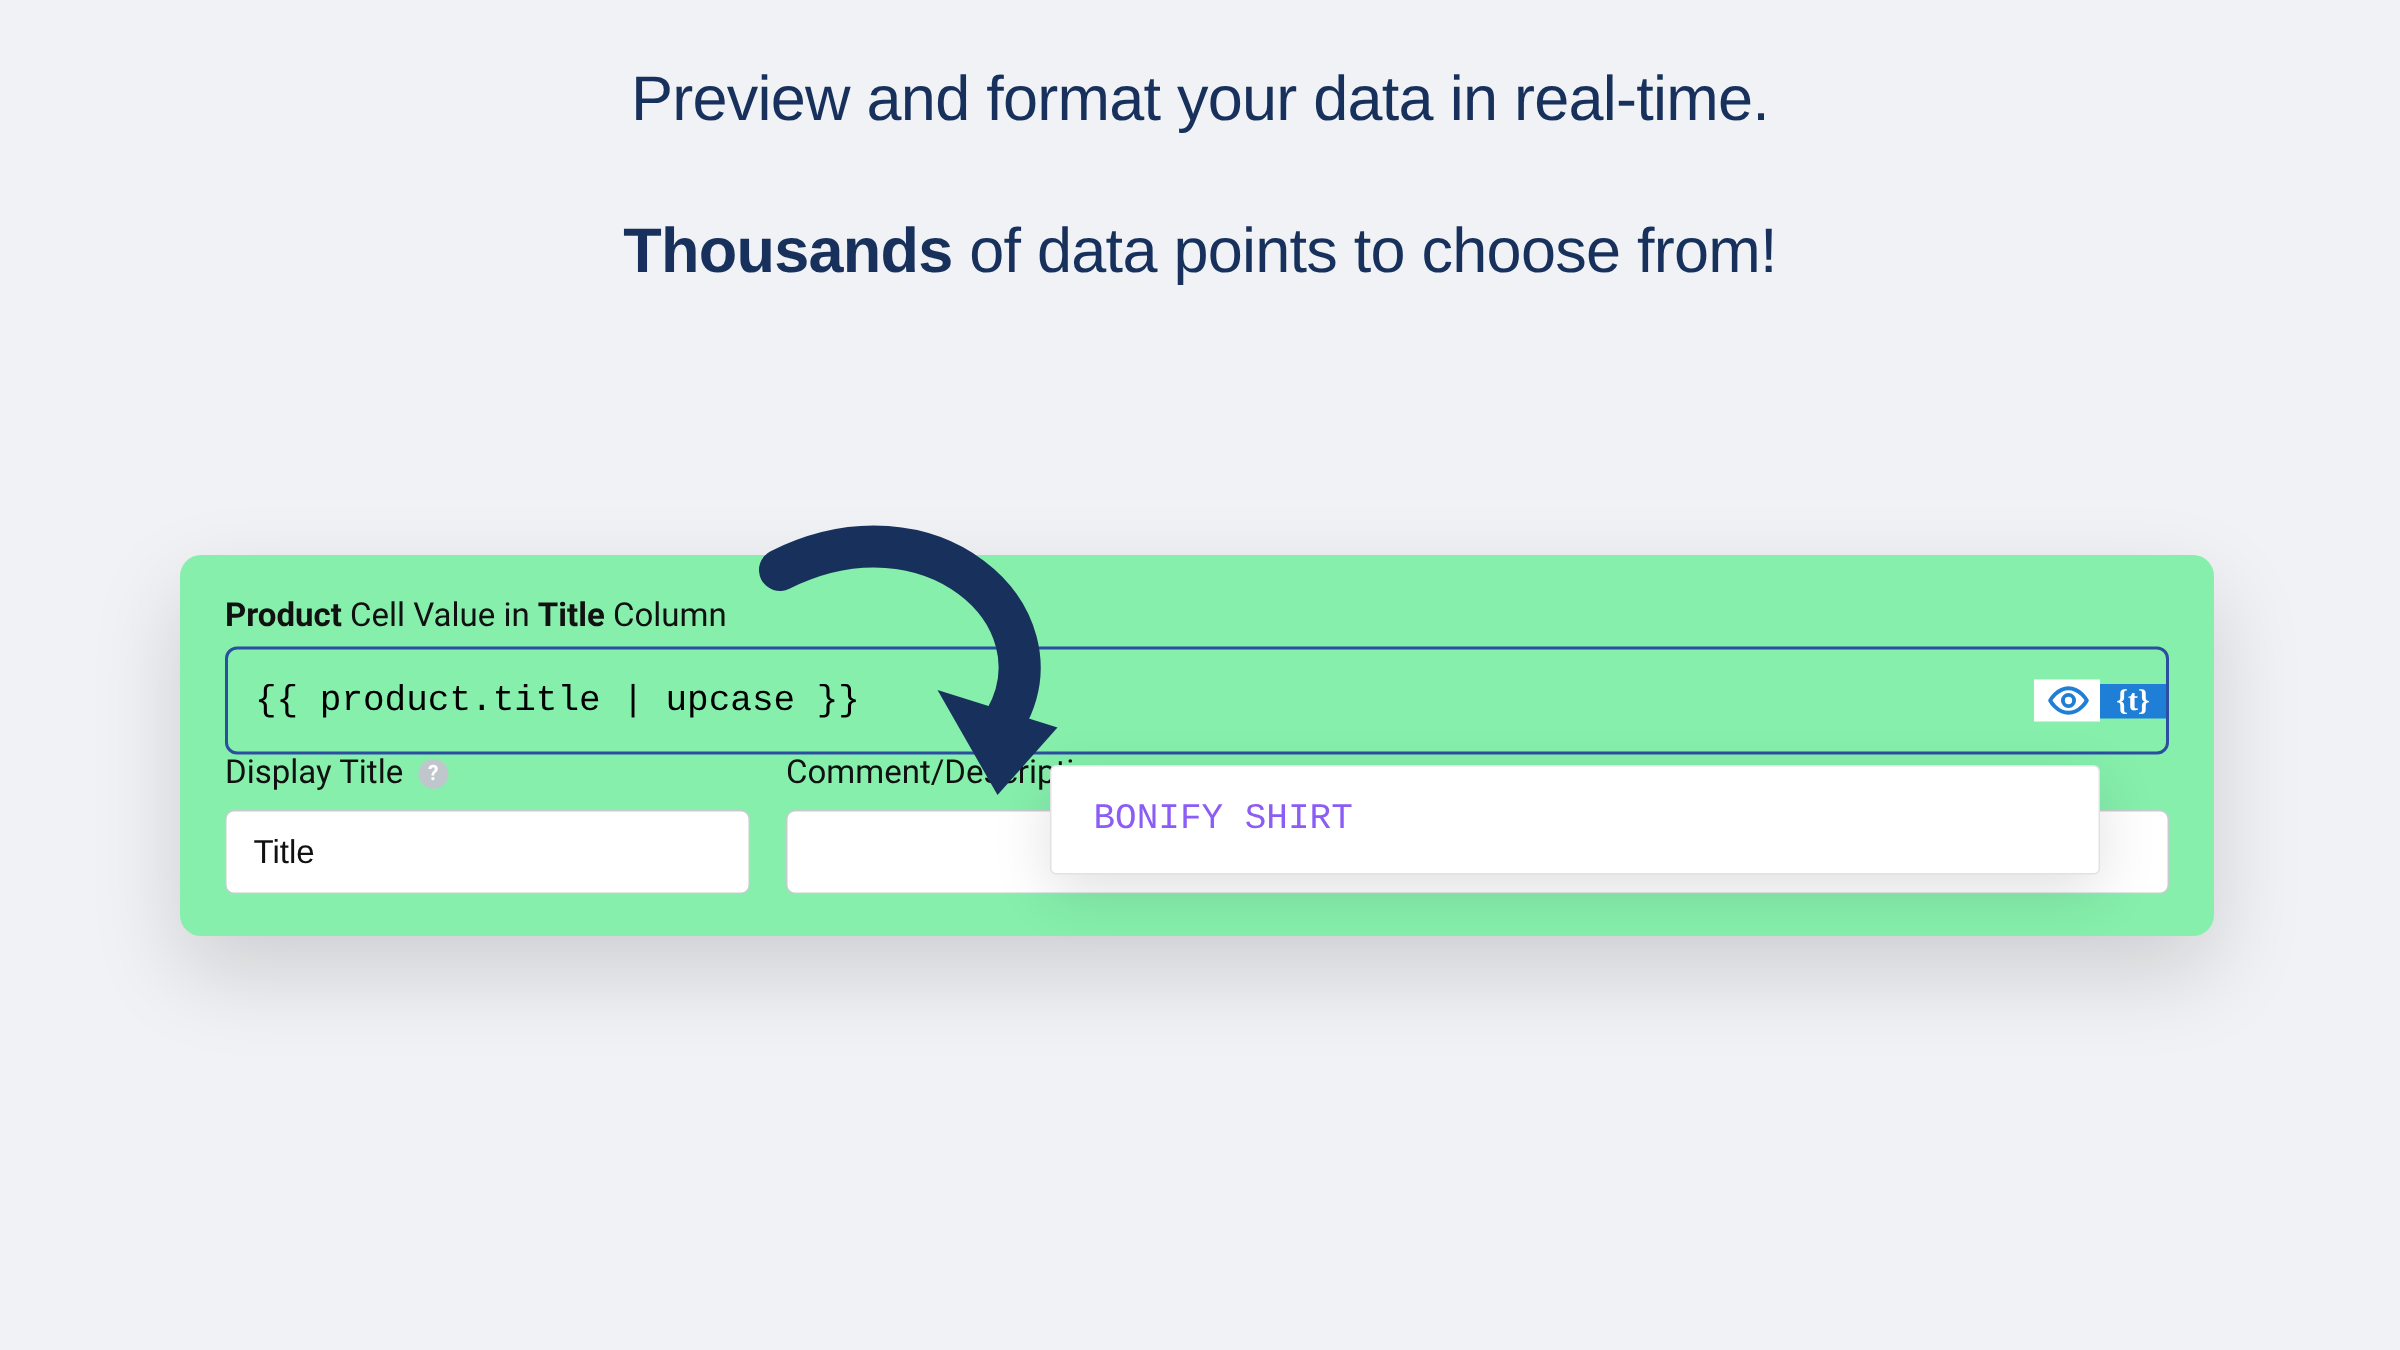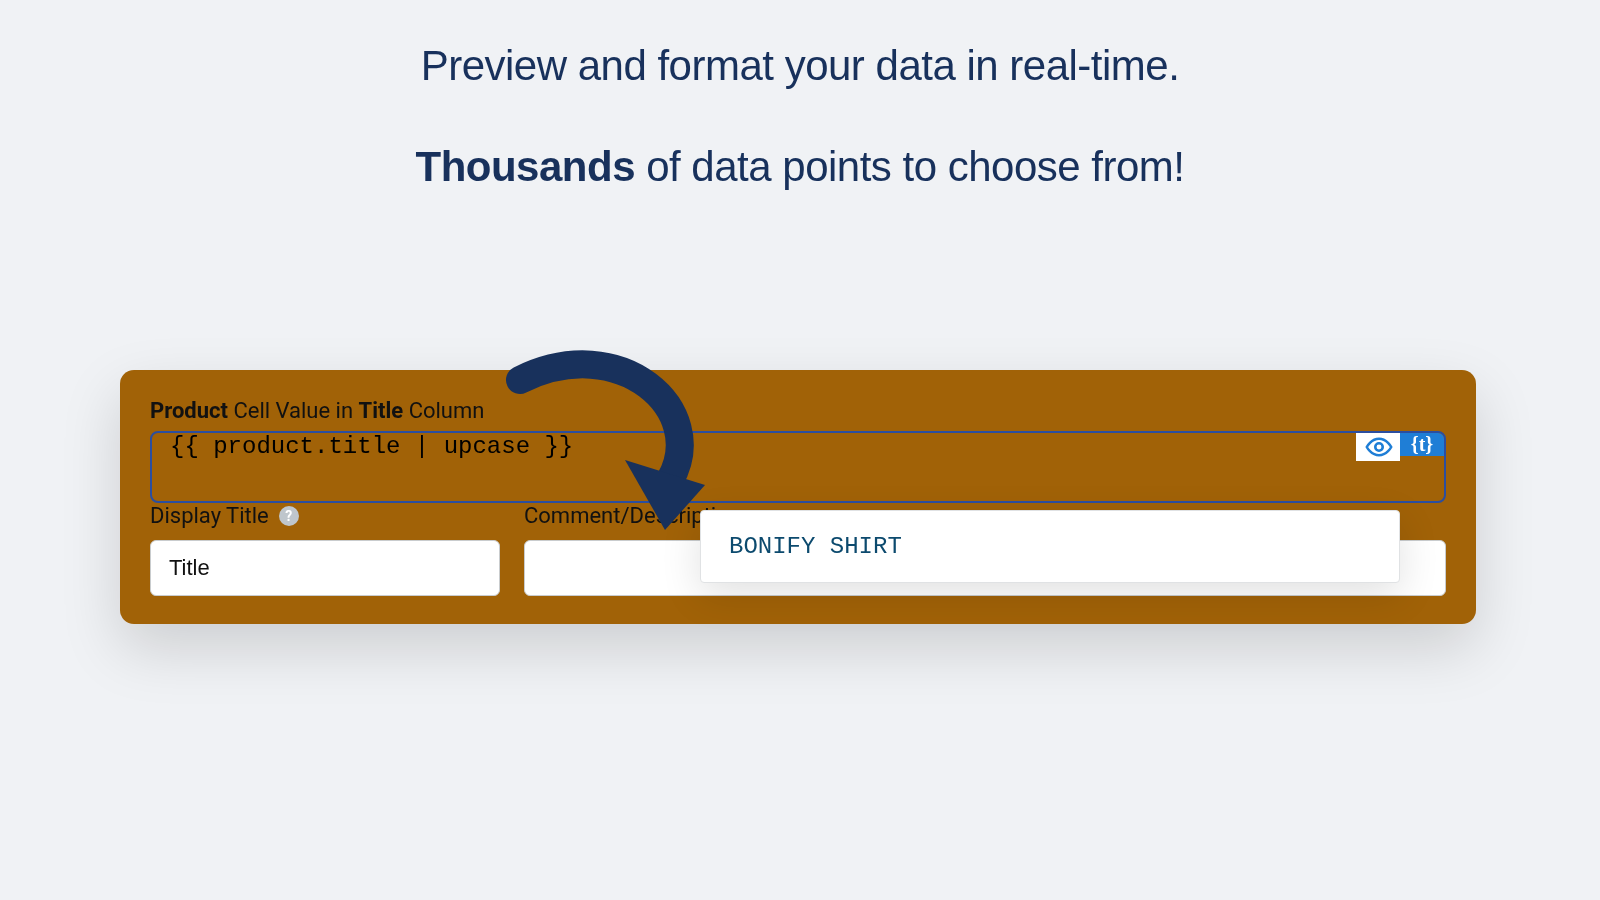--- a/index.html
+++ b/index.html
@@ -22,35 +22,35 @@
       font-family: "Helvetica Neue", Arial, sans-serif;
     }
     .headline .line1 { display: block; }
     .headline .line2 { display: block; margin-top: 48px; }
     .headline strong { font-weight: 800; }
     .card {
       position: absolute;
       left: 120px;
       width: 1356px;
       top: 370px;
-      background: #a16207;
+      background: #86efac;
       border-radius: 14px;
       box-shadow: 0 24px 60px rgba(0,0,0,0.15);
       padding: 28px 30px;
     }
     .field-label {
       font-size: 22px;
       color: #111;
       margin-bottom: 8px;
       font-weight: 400;
     }
     .field-label .bold { font-weight: 700; }
     .template-row {
       display: flex;
-      align-items: flex-start;
+      align-items: center;
       border: 2px solid #2b4ea0;
       border-radius: 8px;
       height: 72px;
       overflow: hidden;
     }
     .template-input {
       flex: 1;
       padding: 0 18px;
       font-family: "Courier New", Courier, monospace;
       font-size: 24px;
@@ -121,21 +121,21 @@
       left: 700px;
       top: 510px;
       width: 700px;
       background: #fff;
       border: 1px solid #e0e2e4;
       border-radius: 4px;
       box-shadow: 0 12px 40px rgba(0,0,0,0.12);
       padding: 22px 28px;
       font-family: "Courier New", Courier, monospace;
       font-size: 24px;
-      color: #0c4a6e;
+      color: #8b5cf6;
       z-index: 5;
     }
     
     .arrow {
       position: absolute;
       left: 460px;
       top: 350px;
       width: 300px;
       height: 200px;
       z-index: 10;

